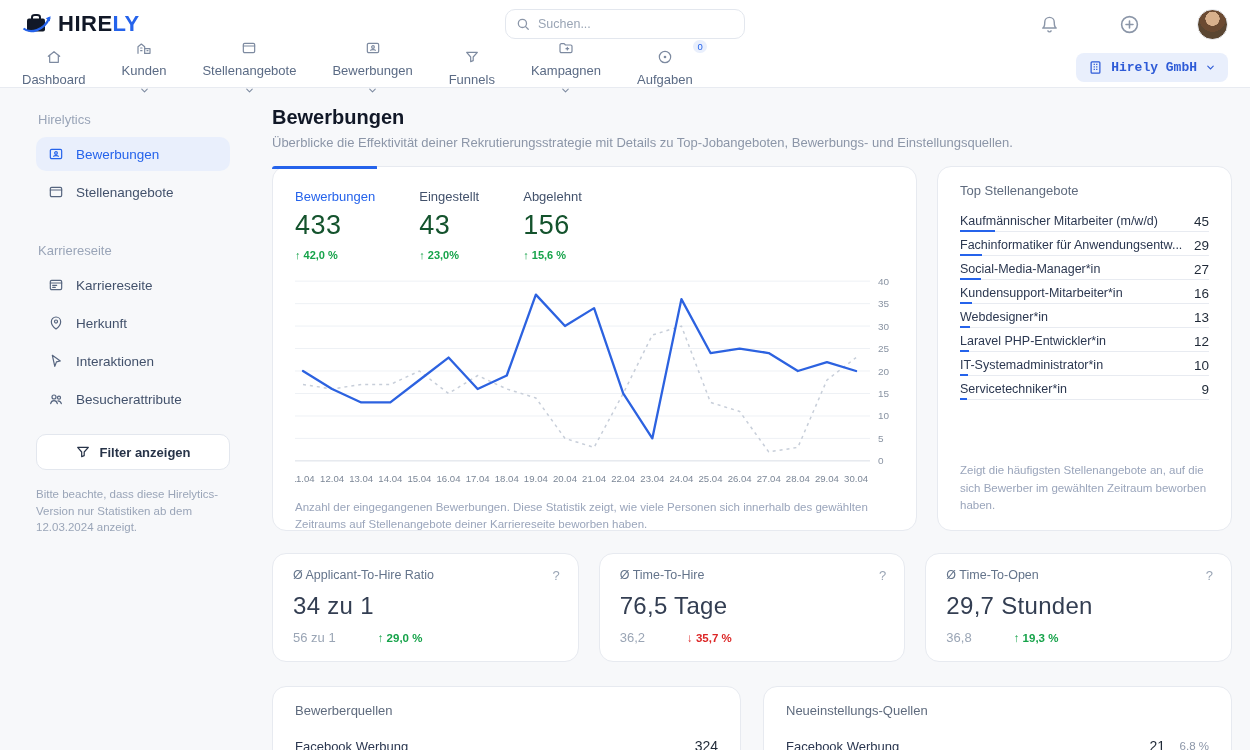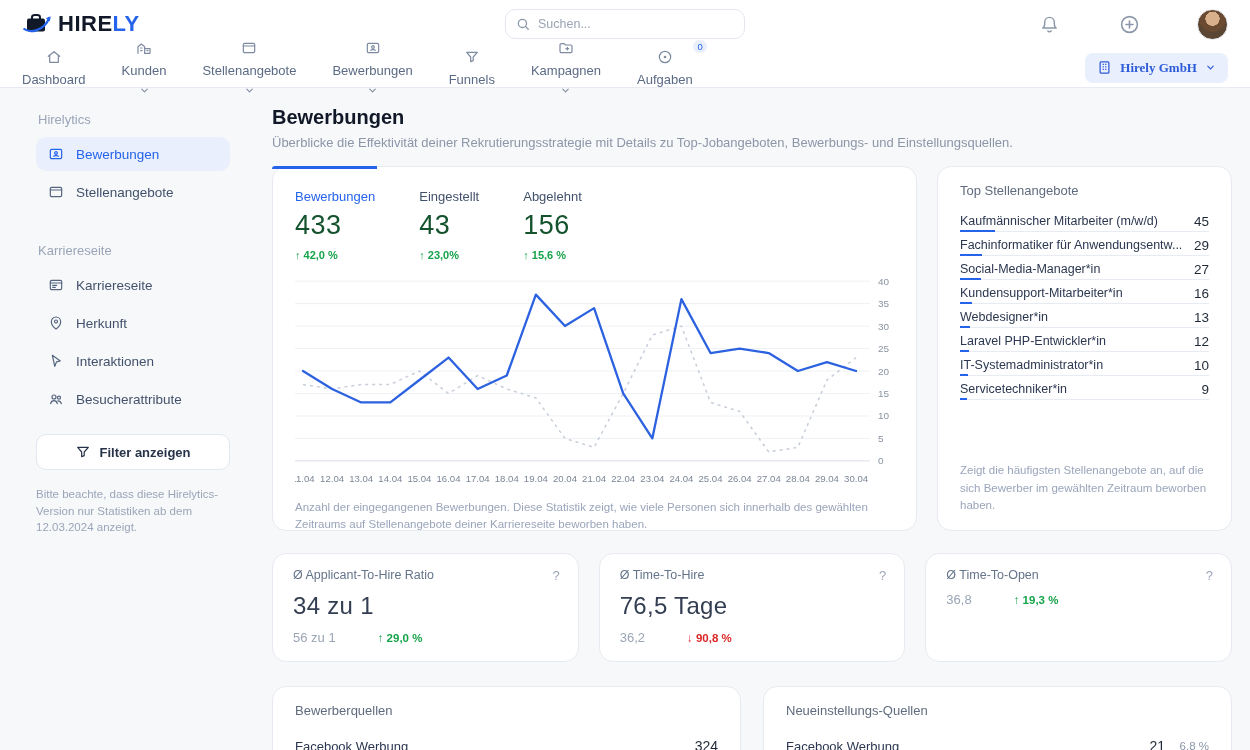--- a/index.html
+++ b/index.html
@@ -22,21 +22,21 @@
     background:radial-gradient(circle at 50% 30%, #d8b08c 0 28%, #6b4a32 29% 52%, #5a4632 53% 100%);
     border:1px solid #e5e7eb; }
 
   
   .mainnav { height:40px; background:#fff; border-bottom:1px solid #e8ebf1; display:flex; align-items:center; padding:0 22px; }
   .nav-items { display:flex; align-items:center; gap:36px; }
   .nav-item { position:relative; display:flex; align-items:center; gap:7px; font-size:13px; color:#5b6b85; cursor:pointer; white-space:nowrap;flex-direction:column; }
   .nav-item .icon { color:#7d8aa0; }
   .nav-badge { position:absolute; top:-9px; right:-14px; font-size:9.5px; color:#2563eb; background:#e9effc; border-radius:7px; padding:0 4px; line-height:13px; }
   .org-btn { margin-left:auto; display:flex; align-items:center; gap:8px; background:#e9effc; color:#2e5bd7;
-    font-size:13px; font-weight:bold; border:none; border-radius:8px; padding:7px 12px; cursor:pointer; font-family:Liberation Serif, serif; }
+    font-size:13px; font-weight:bold; border:none; border-radius:8px; padding:7px 12px; cursor:pointer; font-family:Liberation Mono, monospace; }
 
   .icon svg { display:block; }
 
   
   .content { display:flex; height:662px; }
   .sidebar { width:250px; flex:none; padding:16px 20px 0 36px; }
   .main { flex:1; padding:18px 18px 0 22px; }
 
   
   .side-section-title { font-size:13px; color:#9aa5b8; margin:8px 0 10px 2px; }
@@ -454,26 +454,27 @@
       <span class="kpi-prev">56 zu 1</span>
       <span class="kpi-change up">↑ 29,0 %</span>
     </div>
   </section>
   <section class="card kpi-card">
     <div class="kpi-title">Ø Time-To-Hire</div>
     <span class="kpi-help">?</span>
     <div class="kpi-value">76,5 Tage</div>
     <div class="kpi-meta">
       <span class="kpi-prev">36,2</span>
-      <span class="kpi-change down">↓ 90,8 %</span>
+      <span class="kpi-change down">↓ 35,7 %</span>
     </div>
   </section>
   <section class="card kpi-card">
     <div class="kpi-title">Ø Time-To-Open</div>
     <span class="kpi-help">?</span>
+    <div class="kpi-value">29,7 Stunden</div>
     <div class="kpi-meta">
       <span class="kpi-prev">36,8</span>
       <span class="kpi-change up">↑ 19,3 %</span>
     </div>
   </section>
       </div>
 
     <div class="row-sources">
       <section class="card src-card">
         <div class="panel-title">Bewerberquellen</div>

